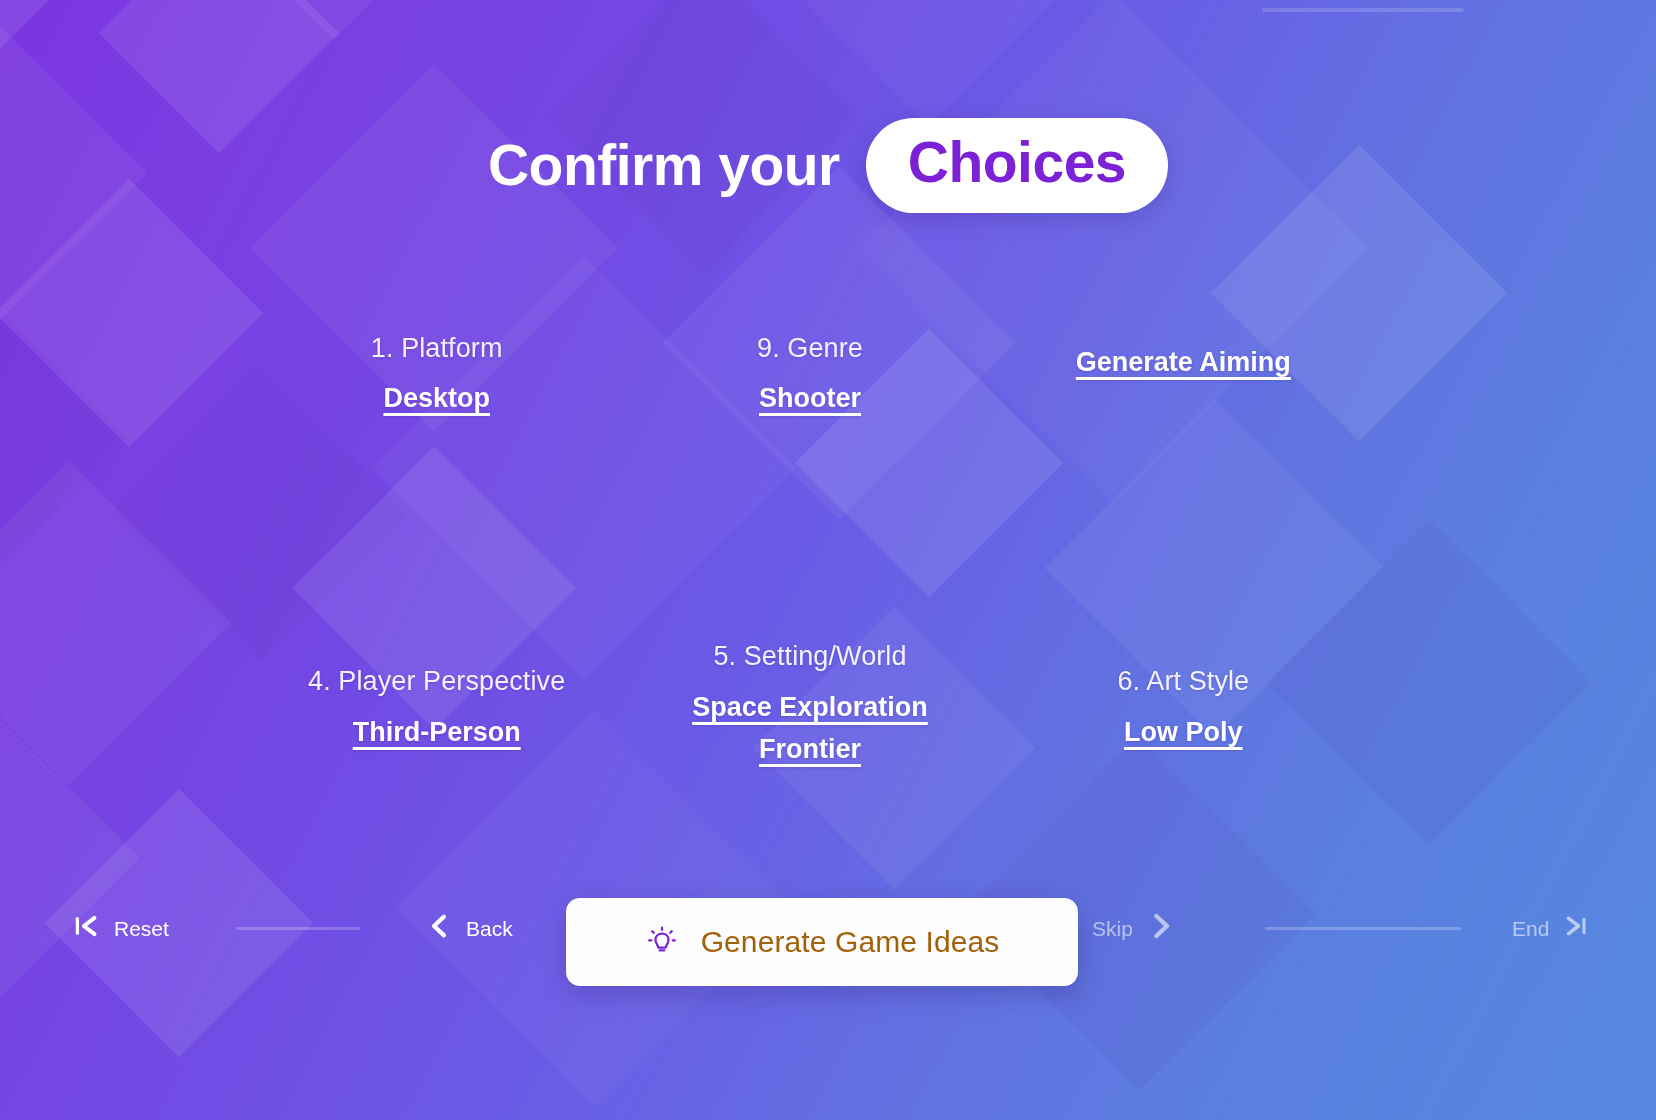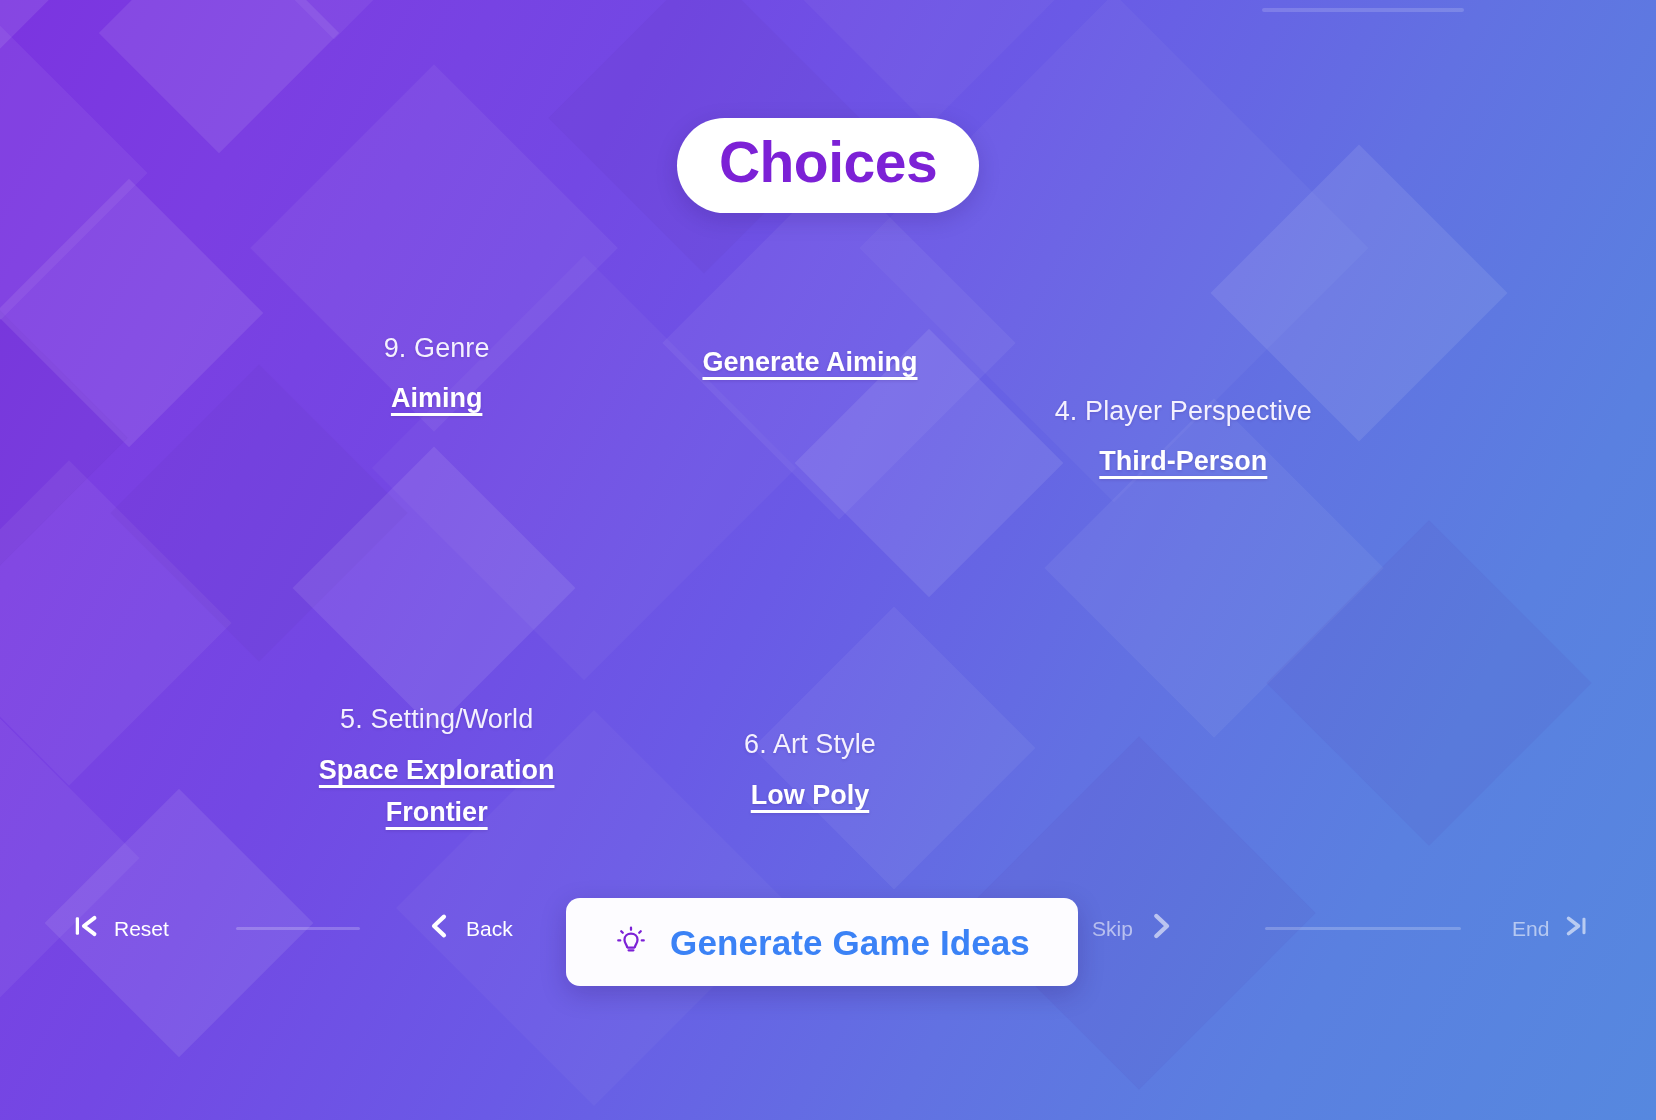--- a/index.html
+++ b/index.html
@@ -167,23 +167,23 @@
     border: none;
     border-radius: 14px;
     display: flex;
     align-items: center;
     justify-content: center;
     gap: 22px;
     cursor: pointer;
     box-shadow: 0 8px 26px rgba(38,8,88,0.22);
   }
   .generate-label {
-    font-size: 35px;
-    font-weight: 700;
-    color: #3b82f6;
+    font-size: 30px;
+    font-weight: 400;
+    color: #a16207;
     letter-spacing: 0.1px;
     line-height: 1;
   }
 
   
   .top-sliver {
     position: absolute;
     top: 8px;
     left: 1262px;
     width: 202px;
@@ -221,31 +221,36 @@
     <div class="dmd" style="left:960px;  top:760px;  width:200px; height:200px;"></div>
     <div class="dmd dk" style="left:1180px; top:900px;  width:250px; height:250px;"></div>
 
     <div class="dmd" style="left:400px;  top:-90px;  width:200px; height:200px;"></div>
     <div class="dmd xl" style="left:980px;  top:-40px;  width:230px; height:230px;"></div>
   </div>
 
   <div class="top-sliver"></div>
 
   <div class="title-row">
+    <span class="title-plain">Confirm your</span>
     <span class="title-pill">
       <span class="title-pill-text">Choices</span>
     </span>
   </div>
 
   <div class="choices">
 
+    <div class="choice cell-1">
+      <div class="choice-label">1. Platform</div>
+      <div class="choice-value">Desktop</div>
+    </div>
 
     <div class="choice cell-2">
       <div class="choice-label">9. Genre</div>
-      <div class="choice-value">Aiming</div>
+      <div class="choice-value">Shooter</div>
     </div>
 
     <div class="choice cell-3">
       <div class="choice-value">Generate Aiming</div>
     </div>
 
     <div class="choice cell-4">
       <div class="choice-label">4. Player Perspective</div>
       <div class="choice-value">Third-Person</div>
     </div>

